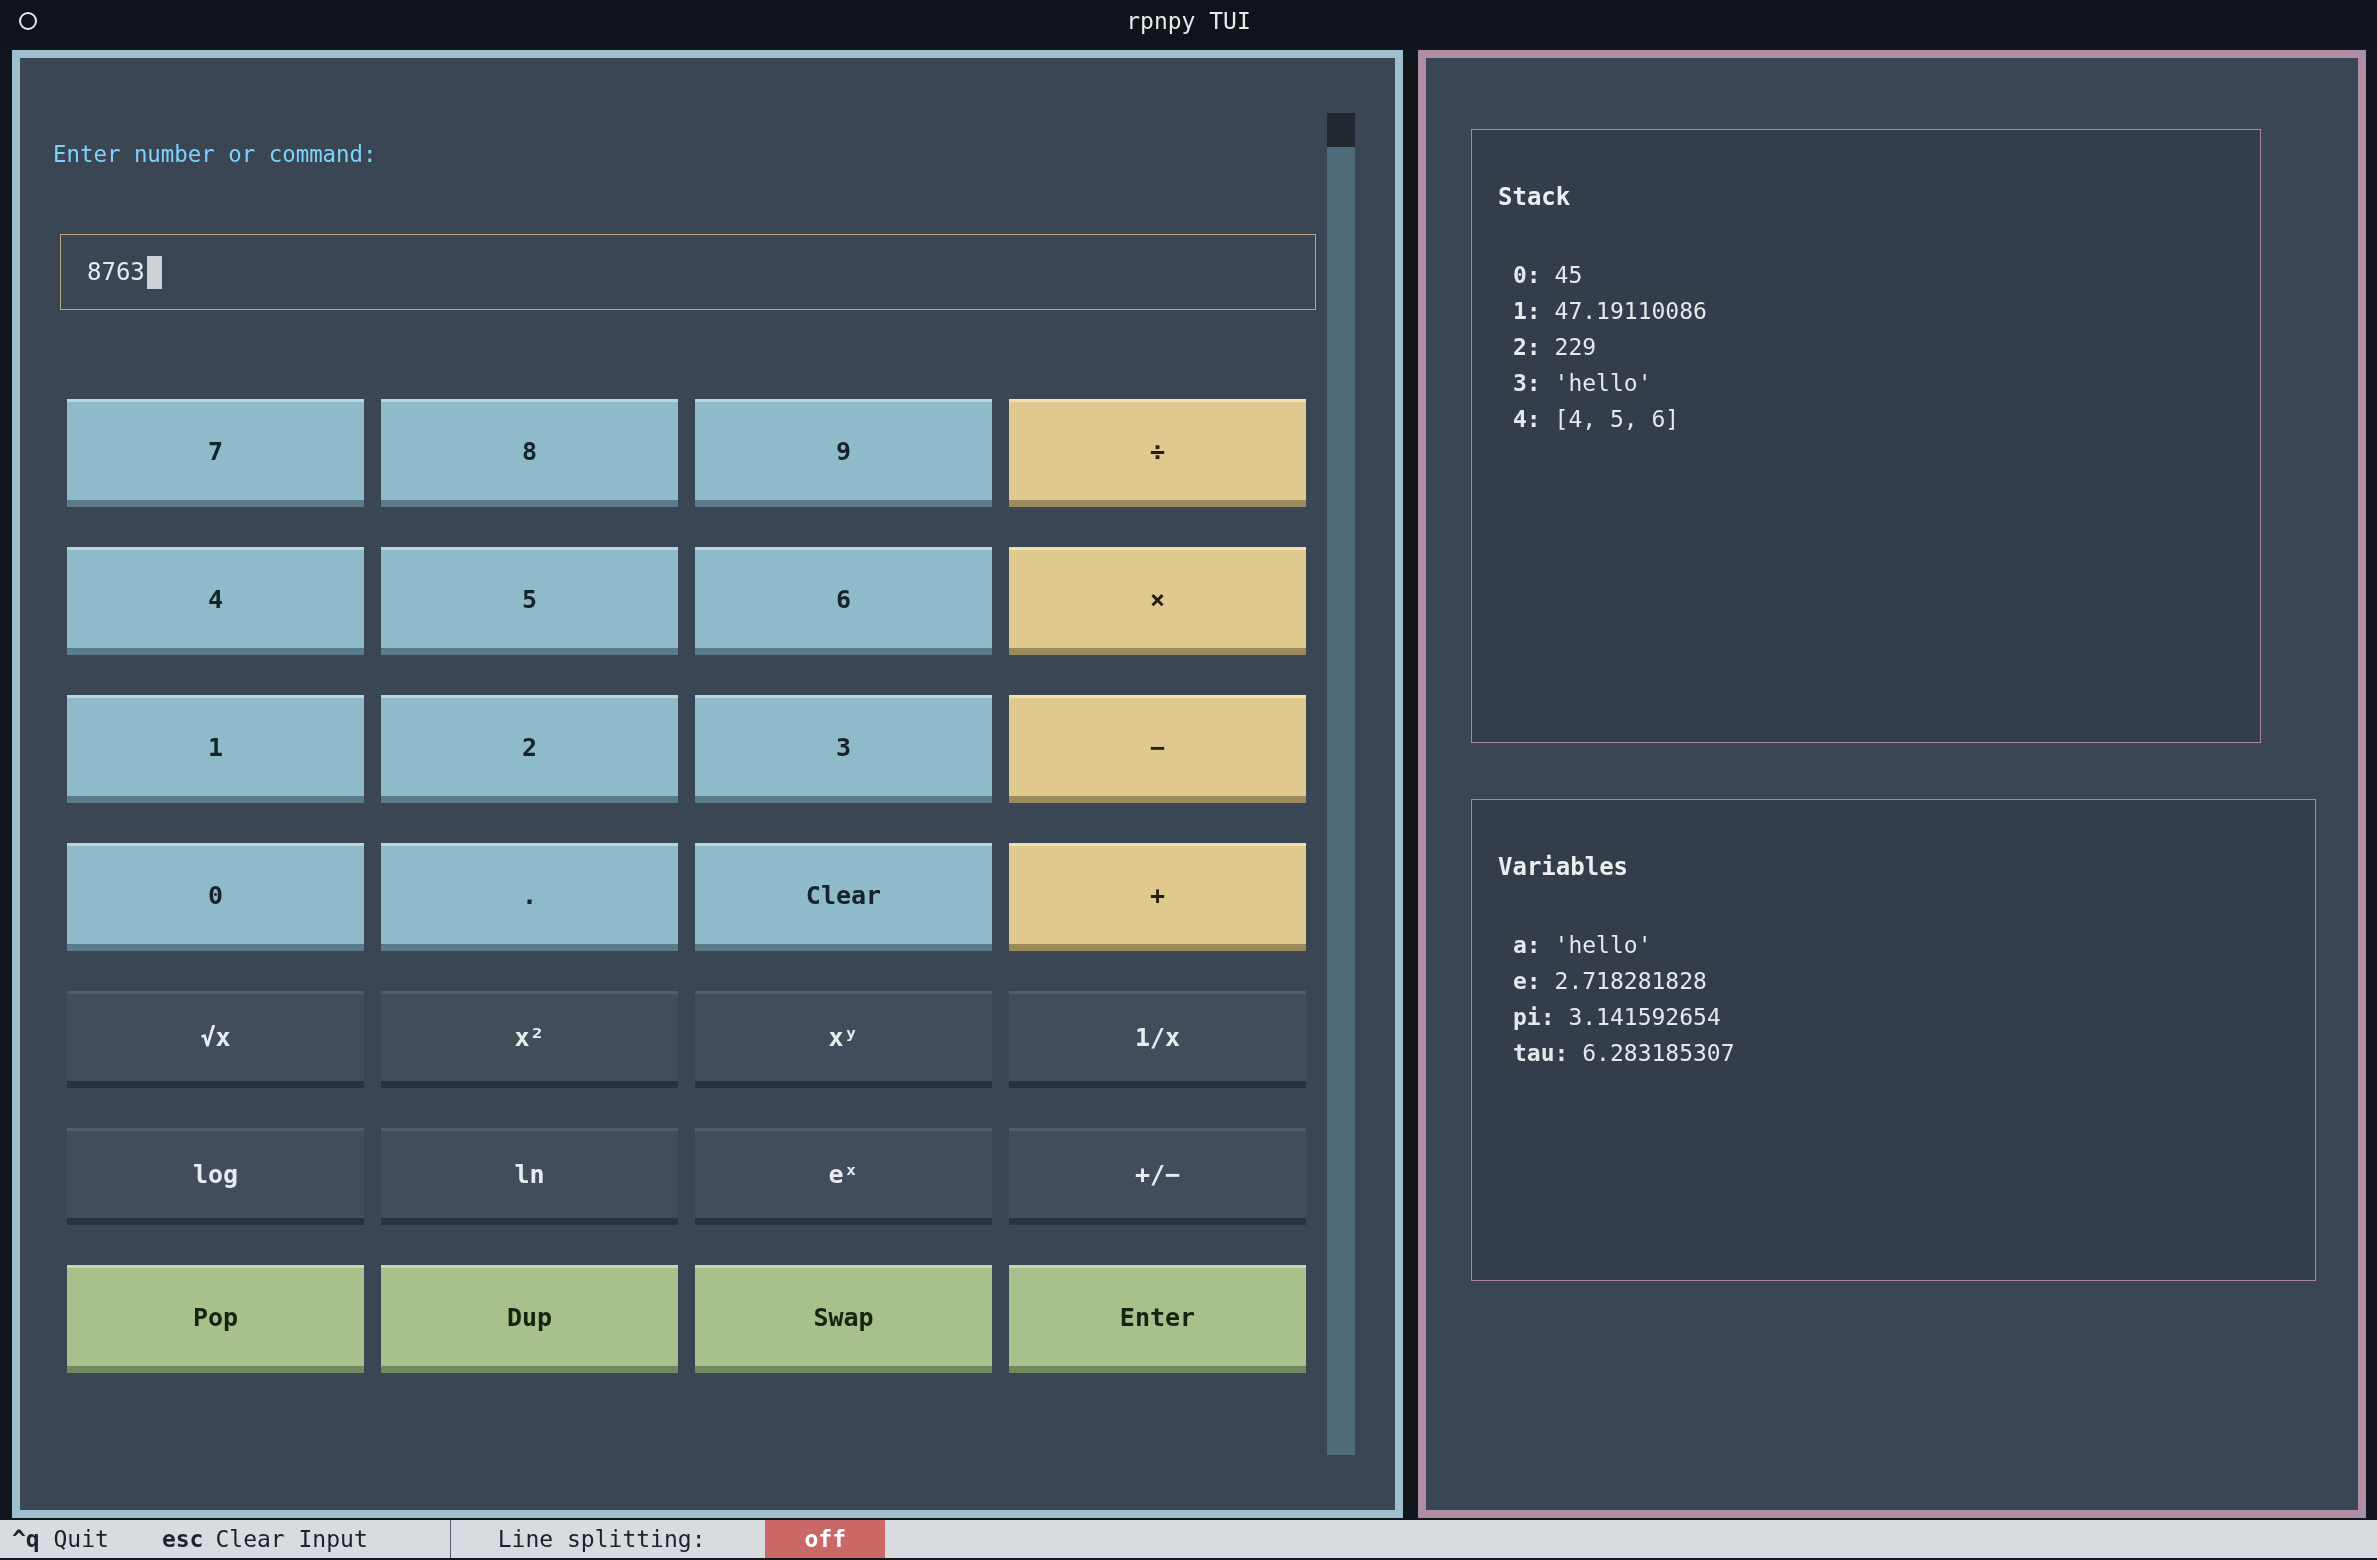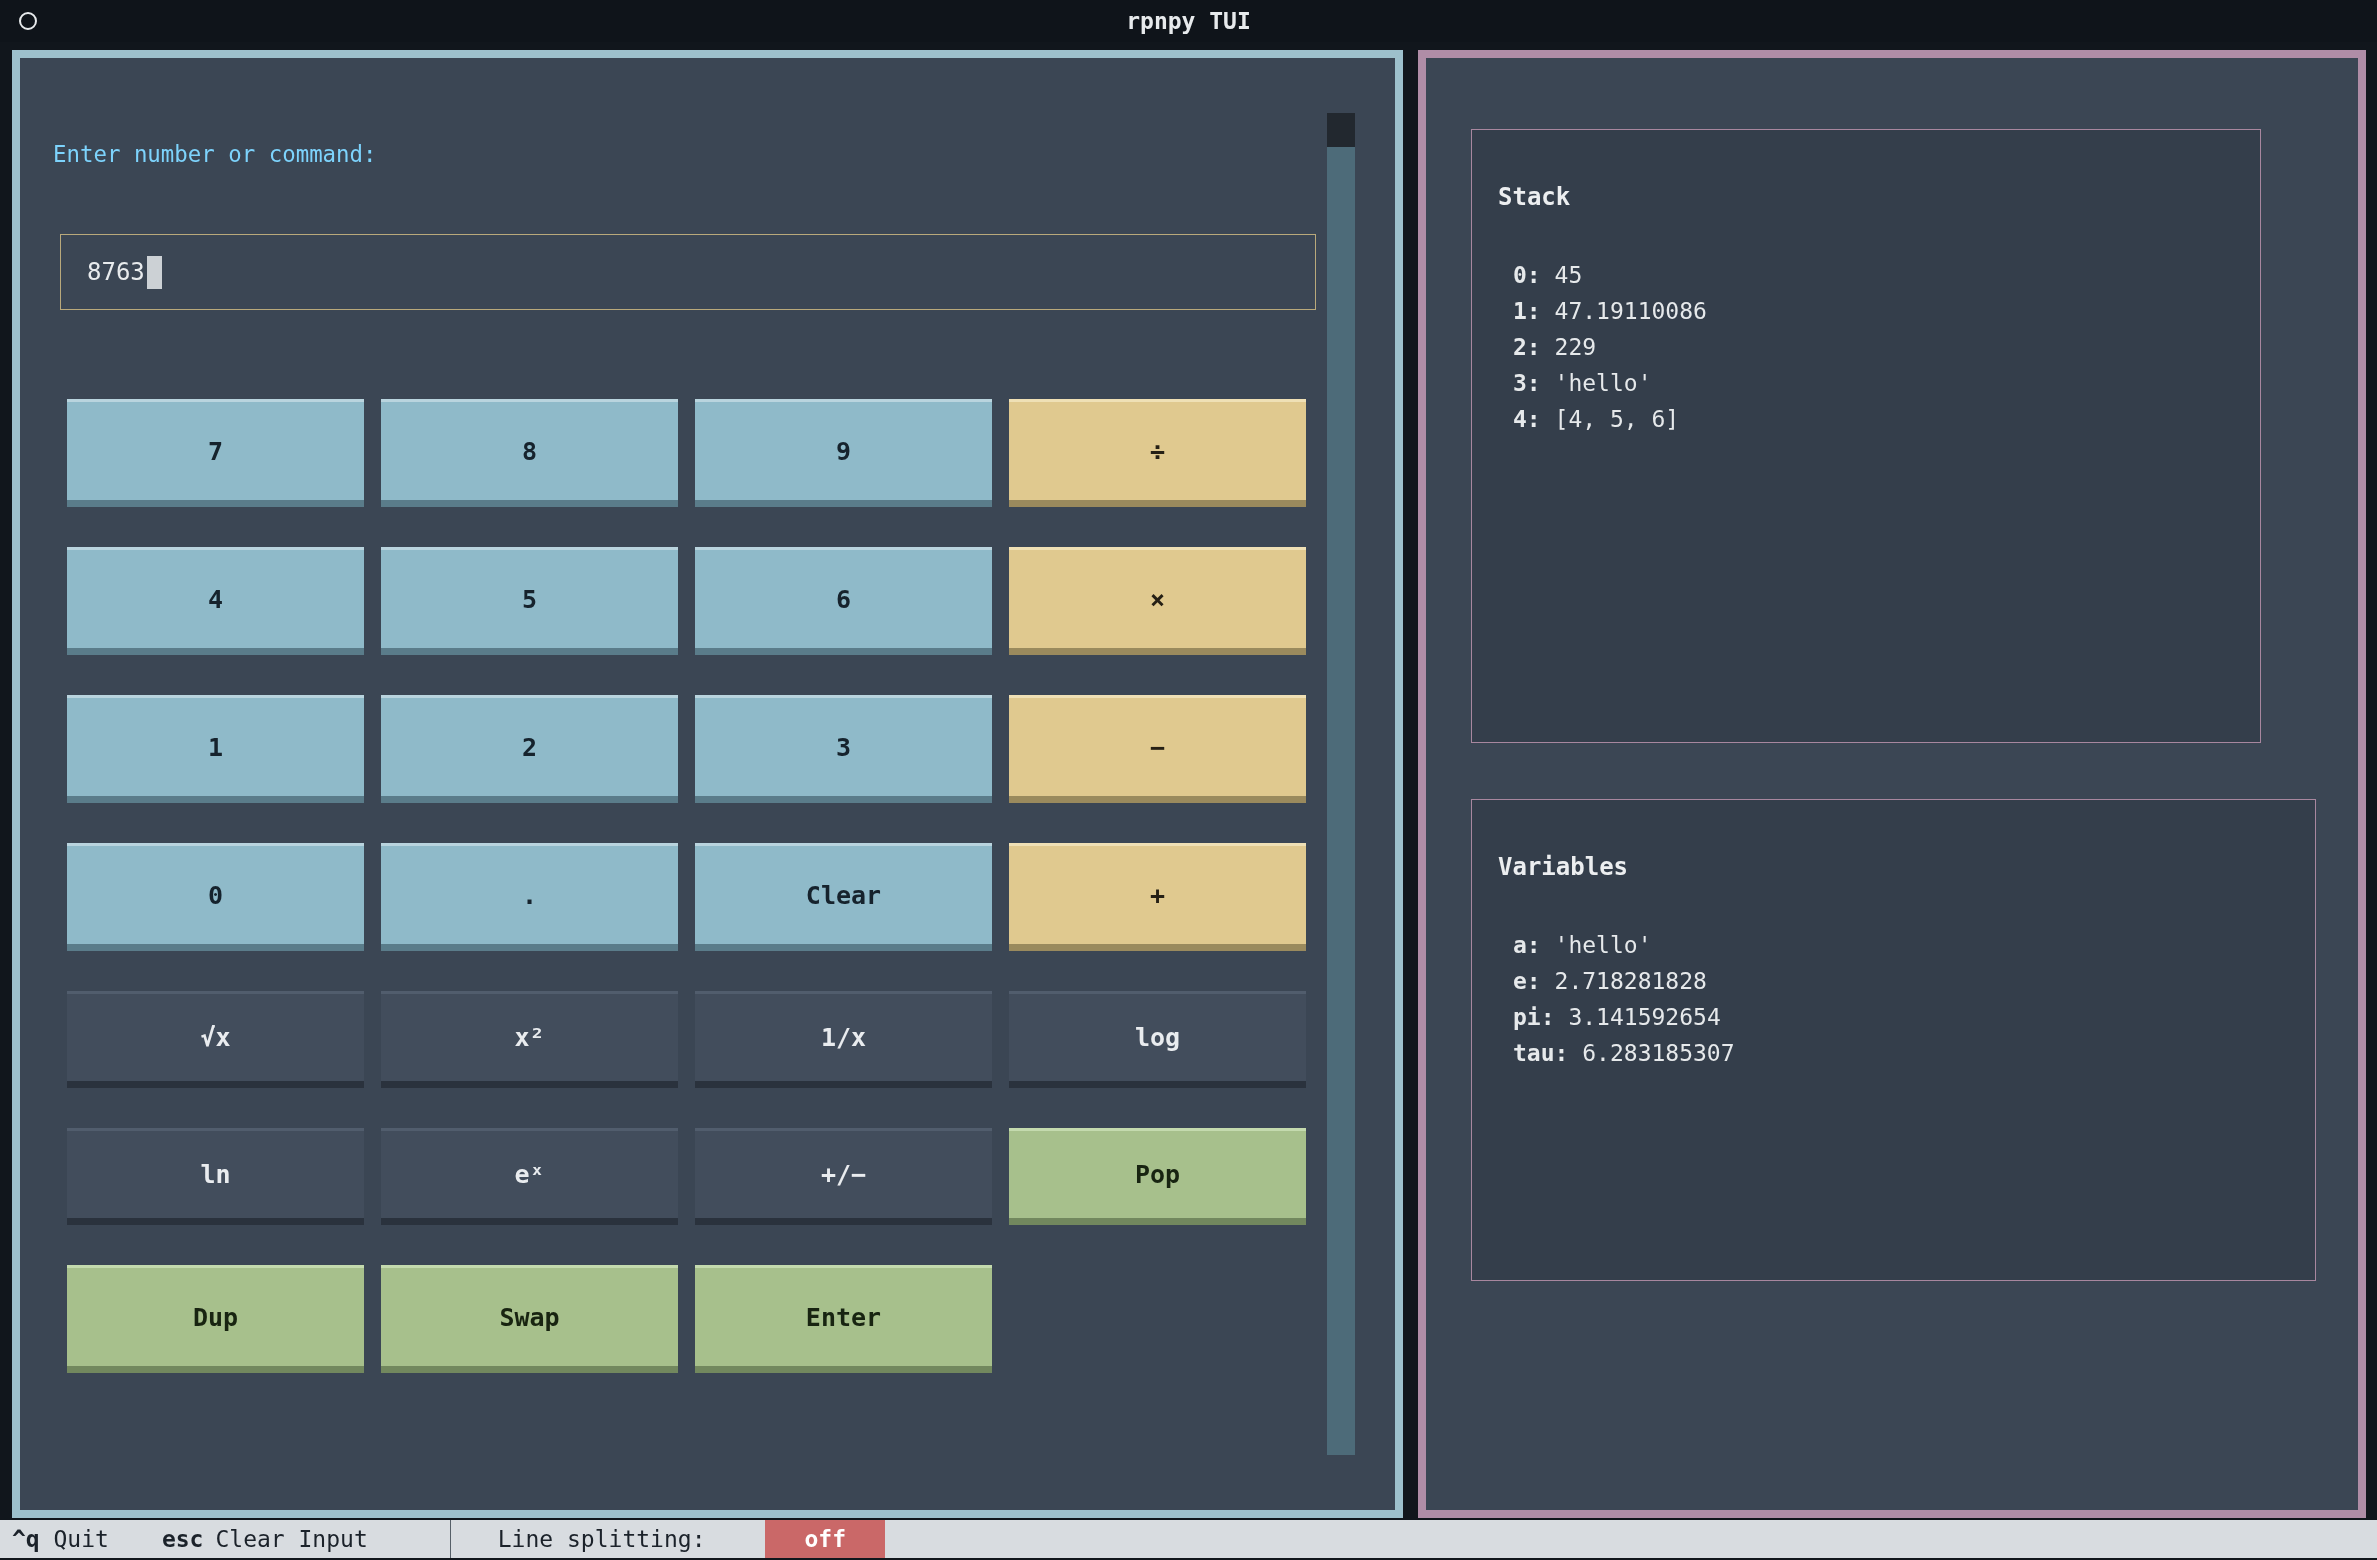--- a/index.html
+++ b/index.html
@@ -7,21 +7,21 @@
   body {
     background: #11161c;
     font-family: "DejaVu Sans Mono", monospace;
     position: relative;
     overflow: hidden;
   }
 
   
   .header {
     position: absolute; left: 0; top: 0; width: 2377px; height: 42px;
-    background: #0f141a; display: flex; align-items: center; justify-content: center; font-weight: bold;
+    background: #0f141a; display: flex; align-items: center; justify-content: center;
   }
   .app-icon {
     position: absolute; left: 19px; top: 50%; transform: translateY(-50%);
     width: 18px; height: 18px; border: 2.6px solid #e7eaec; border-radius: 50%;
   }
   .app-title { color: #e7eaec; font-size: 23px; }
 
   
   .left-panel {
     position: absolute; left: 12px; top: 50px; width: 1391px; height: 1468px;
@@ -129,20 +129,21 @@
     <div class="btn num">3</div>
     <div class="btn op">−</div>
 
     <div class="btn num">0</div>
     <div class="btn num">.</div>
     <div class="btn num">Clear</div>
     <div class="btn op">+</div>
 
     <div class="btn fn">√x</div>
     <div class="btn fn">x²</div>
+    <div class="btn fn">xʸ</div>
     <div class="btn fn">1/x</div>
 
     <div class="btn fn">log</div>
     <div class="btn fn">ln</div>
     <div class="btn fn">eˣ</div>
     <div class="btn fn">+/−</div>
 
     <div class="btn act">Pop</div>
     <div class="btn act">Dup</div>
     <div class="btn act">Swap</div>

